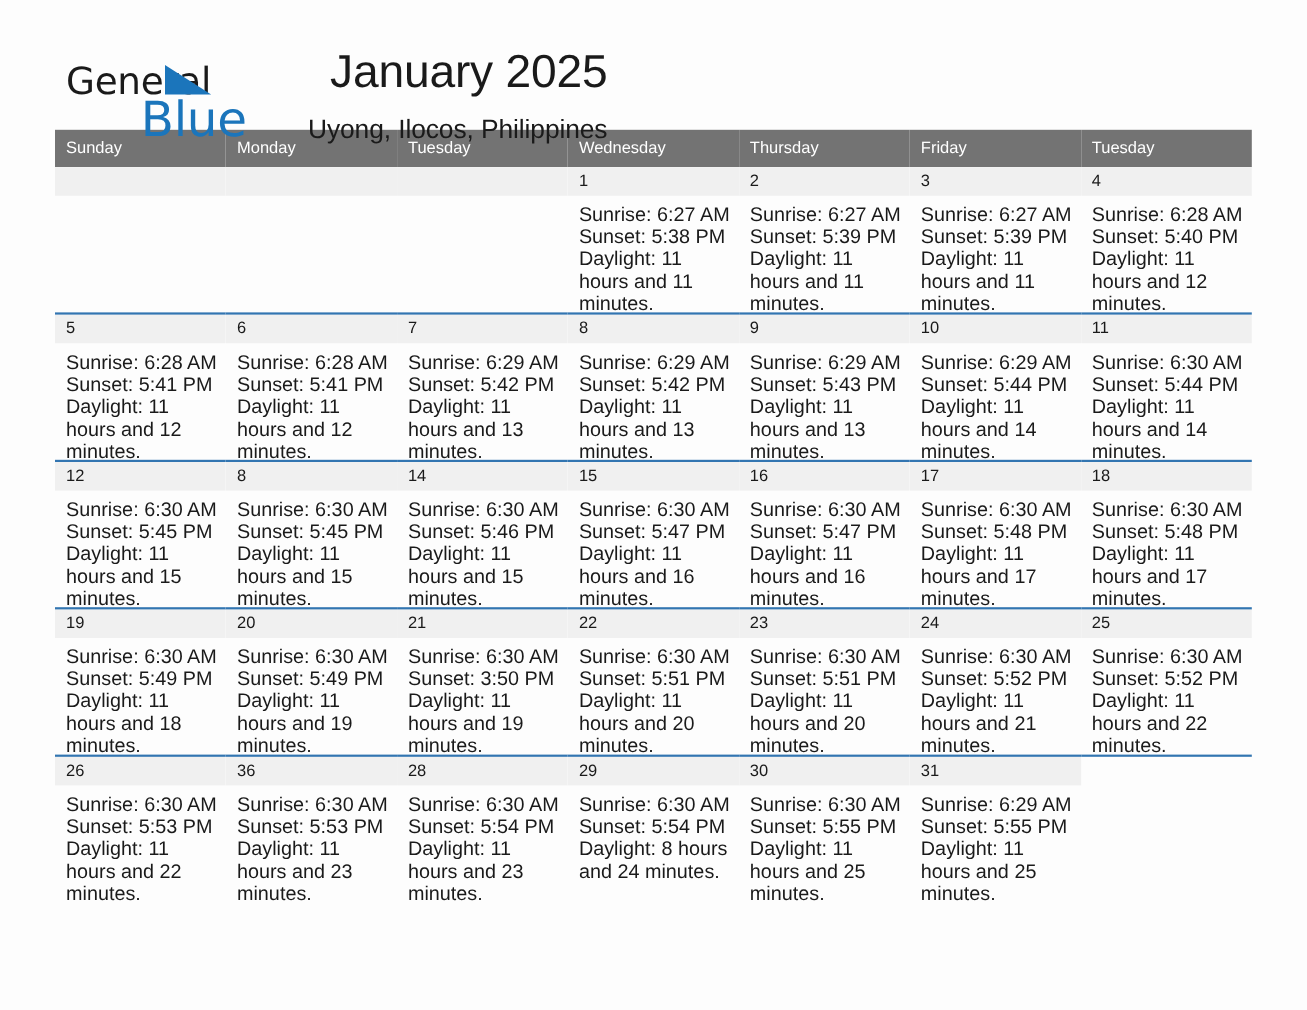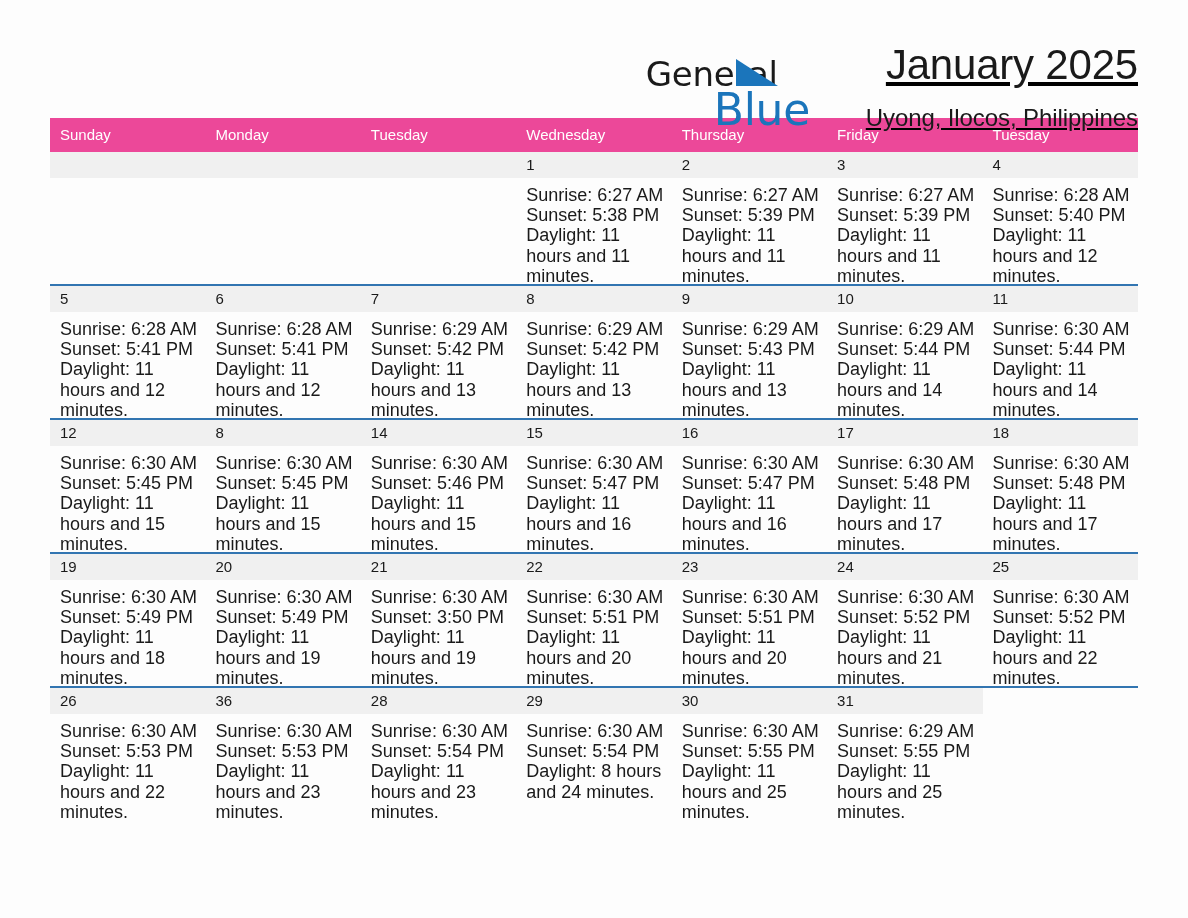--- a/index.html
+++ b/index.html
@@ -21,23 +21,22 @@
     padding: 0 50px;
   }
 
   
   .header {
     position: relative;
     height: 112px;
     padding-top: 40px;
     box-sizing: border-box;
     display: flex;
-    justify-content: flex-end;
+    justify-content: flex-start;
     align-items: flex-start;
-    text-decoration: underline;
   }
   .brand {
     position: relative;
     width: 230px;
     height: 74px;
     user-select: none;
   }
   .brand-general {
     position: absolute;
     left: 10px;
@@ -87,21 +86,21 @@
   }
 
   
   .calendar {
     width: 1088px;
     border-collapse: collapse;
     table-layout: fixed;
     margin-top: 6px;
   }
   .calendar th {
-    background: #ec4899;
+    background: #737373;
     color: #ffffff;
     font-size: 15px;
     font-weight: 400;
     text-align: left;
     padding: 8px 0 9px 10px;
     border: none;
   }
   .calendar td {
     width: 155.4px;
     vertical-align: top;

